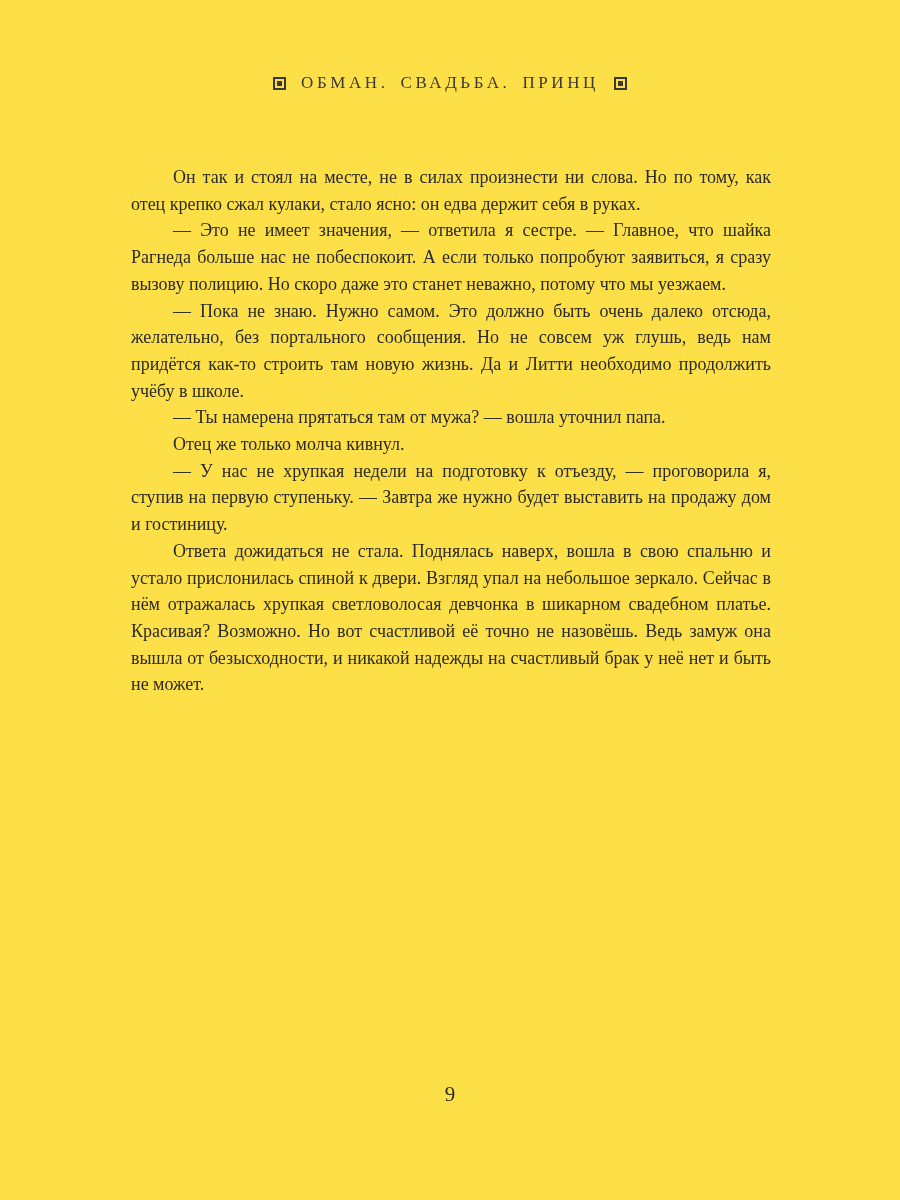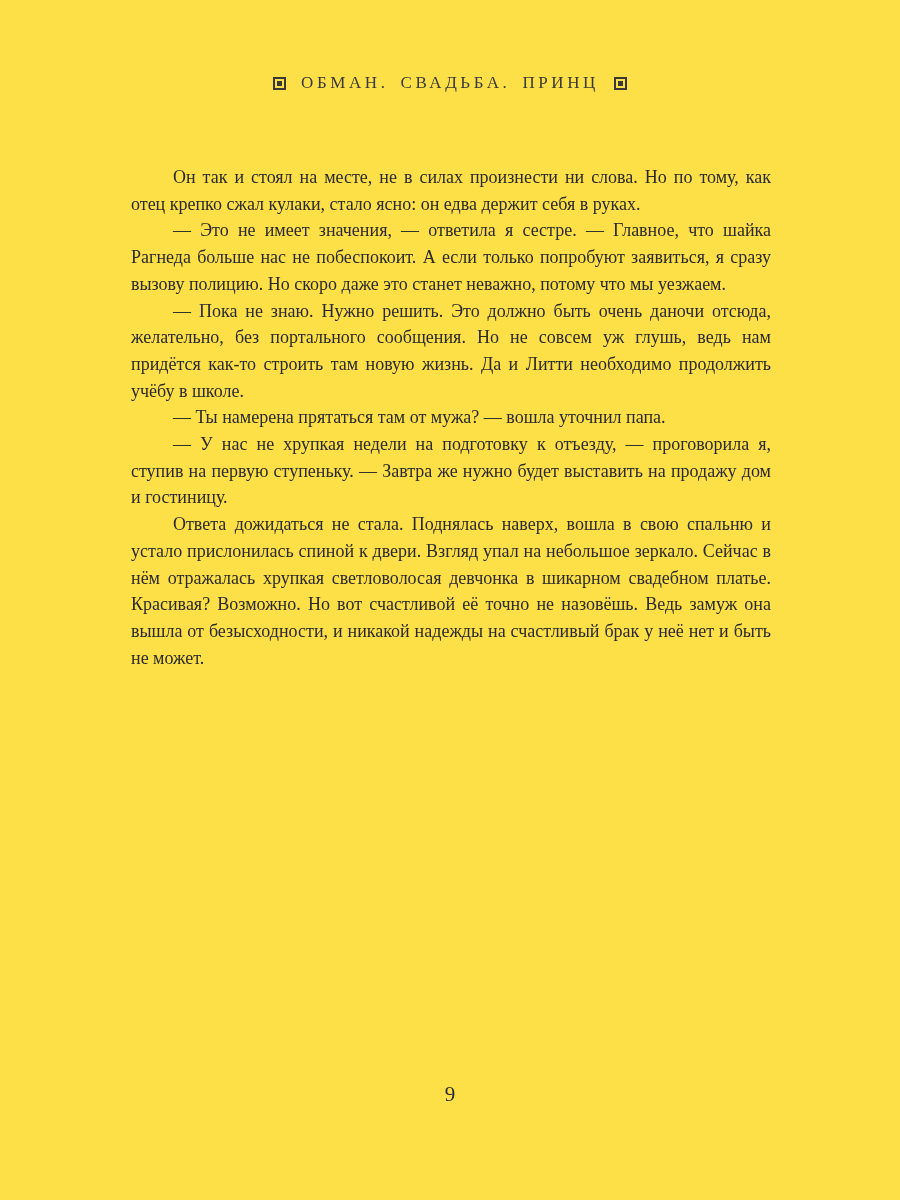--- a/index.html
+++ b/index.html
@@ -85,22 +85,23 @@
 
   <header class="running-head">
     <span class="ornament"></span>
     <span class="running-head-title">ОБМАН. СВАДЬБА. ПРИНЦ</span>
     <span class="ornament"></span>
   </header>
 
   <main class="text-block">
     <p>Он так и стоял на месте, не в силах произнести ни слова. Но по тому, как отец крепко сжал кулаки, стало ясно: он едва дер­жит себя в руках.</p>
     <p>— Это не имеет значения, — ответила я сестре. — Главное, что шайка Рагнеда больше нас не побеспокоит. А если только попробуют заявиться, я сразу вызову полицию. Но скоро даже это станет неважно, потому что мы уезжаем.</p>
-    <p>— Пока не знаю. Нужно решить. Это должно быть очень да­ночи отсюда, желательно, без портального сообщения. Но не совсем уж глушь, ведь нам придётся как-то строить там новую жизнь. Да и Литти необходимо продолжить учёбу в школе.</p>
+    <p>— Пока не знаю. Нужно самом. Это должно быть очень да­леко отсюда, желательно, без портального сообщения. Но не совсем уж глушь, ведь нам придётся как-то строить там новую жизнь. Да и Литти необходимо продолжить учёбу в школе.</p>
     <p>— Ты намерена прятаться там от мужа? — вошла уточнил папа.</p>
+    <p>Отец же только молча кивнул.</p>
     <p>— У нас не хрупкая недели на подготовку к отъезду, — про­говорила я, ступив на первую ступеньку. — Завтра же нужно будет выставить на продажу дом и гостиницу.</p>
     <p>Ответа дожидаться не стала. Поднялась наверх, вошла в свою спальню и устало прислонилась спиной к двери. Взгляд упал на небольшое зеркало. Сейчас в нём отражалась хрупкая светлово­лосая девчонка в шикарном свадебном платье. Красивая? Воз­можно. Но вот счастливой её точно не назовёшь. Ведь замуж она вышла от безысходности, и никакой надежды на счастли­вый брак у неё нет и быть не может.</p>
   </main>
 
   <footer class="page-footer">
     <span class="page-number">9</span>
   </footer>
 
 </div>
 

